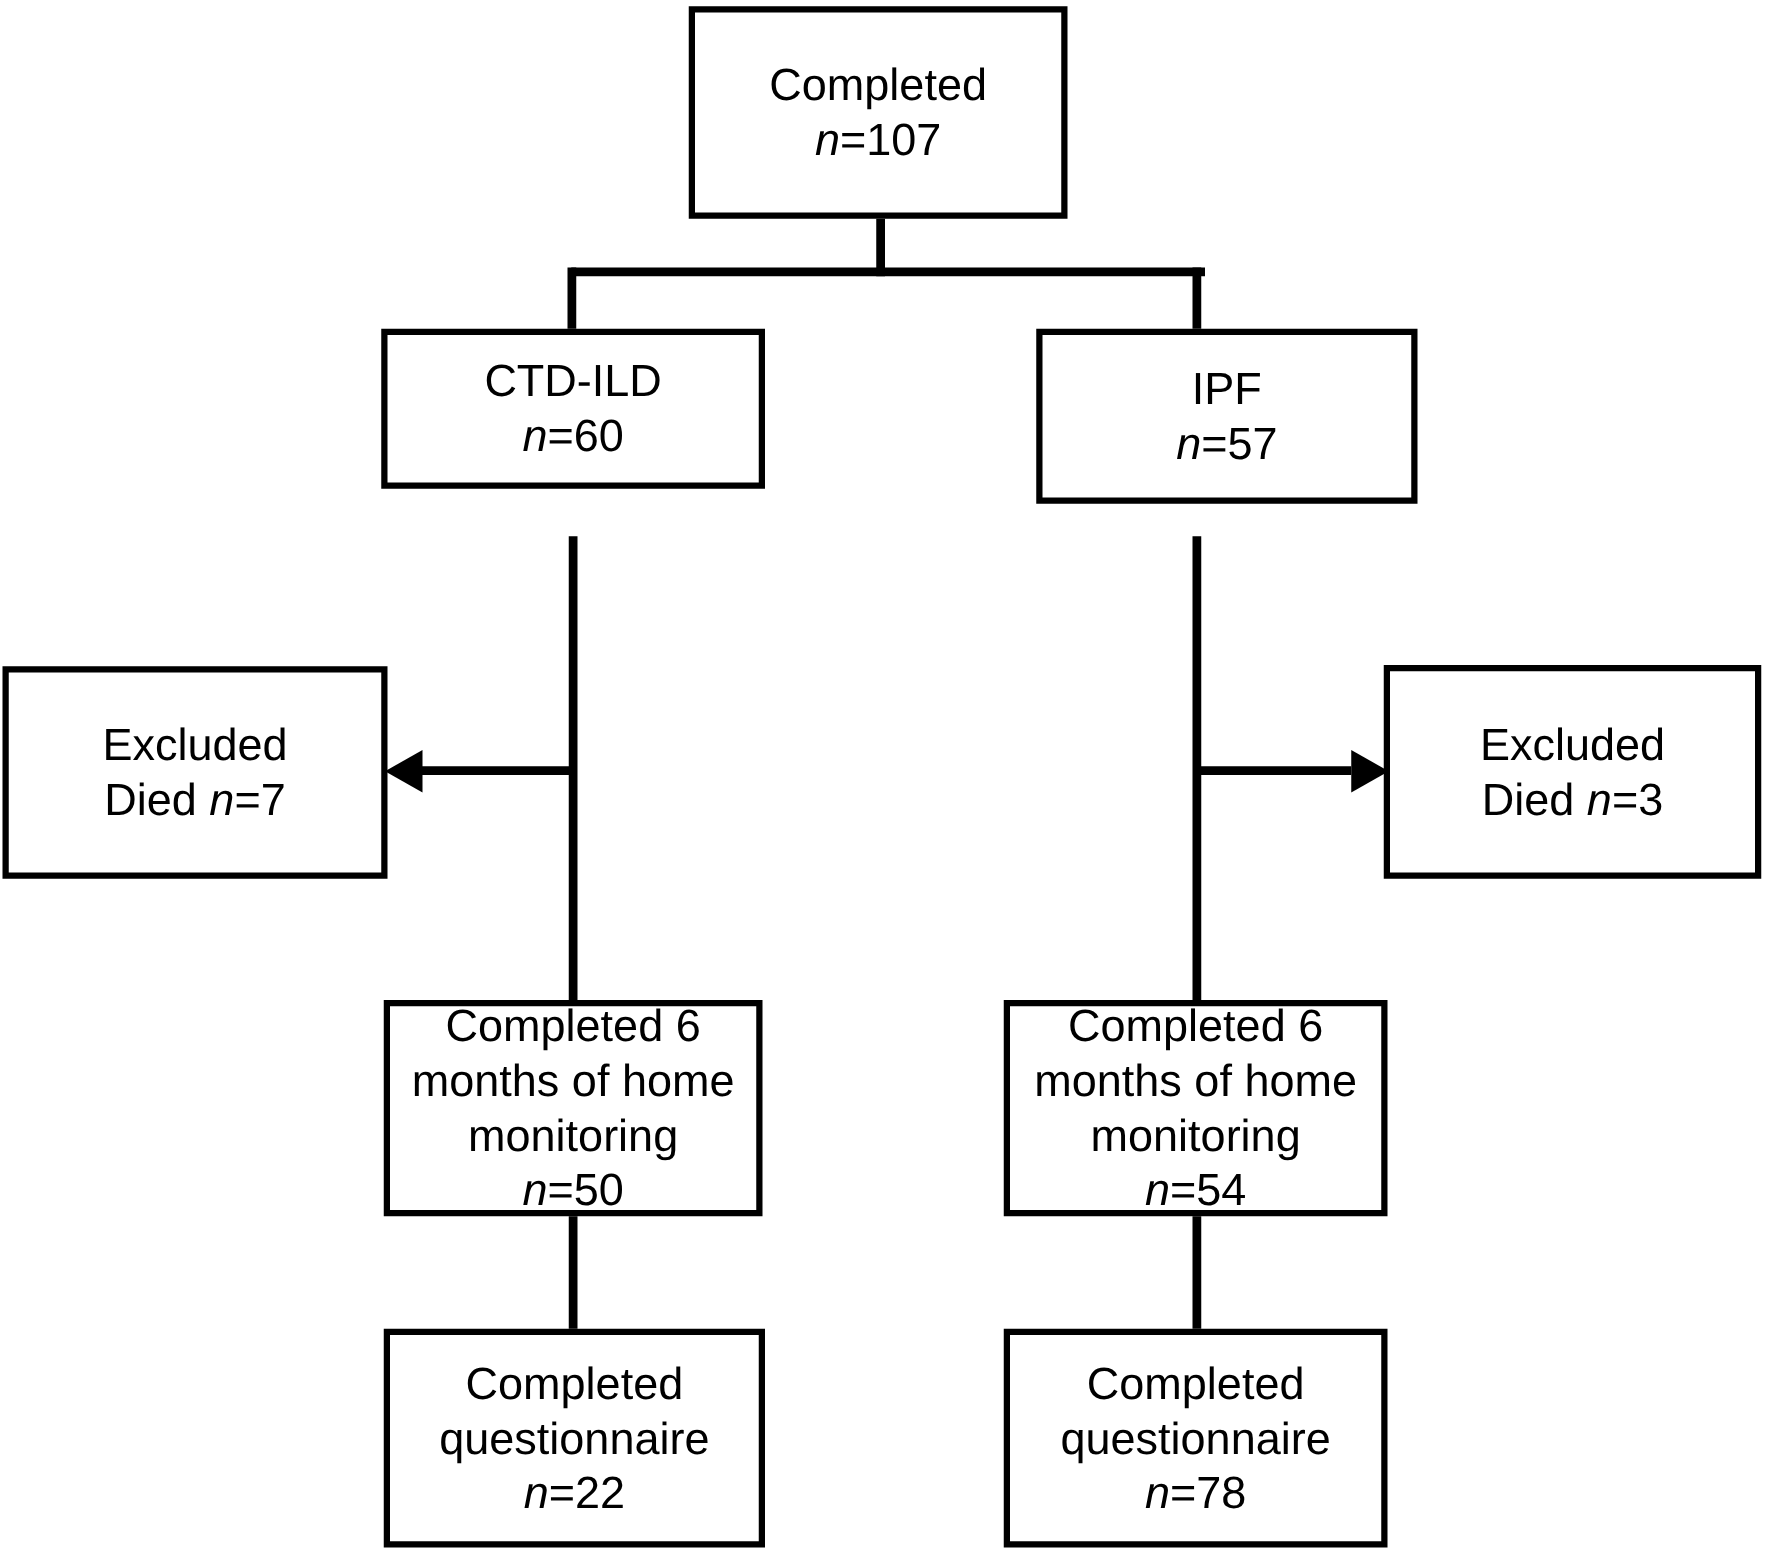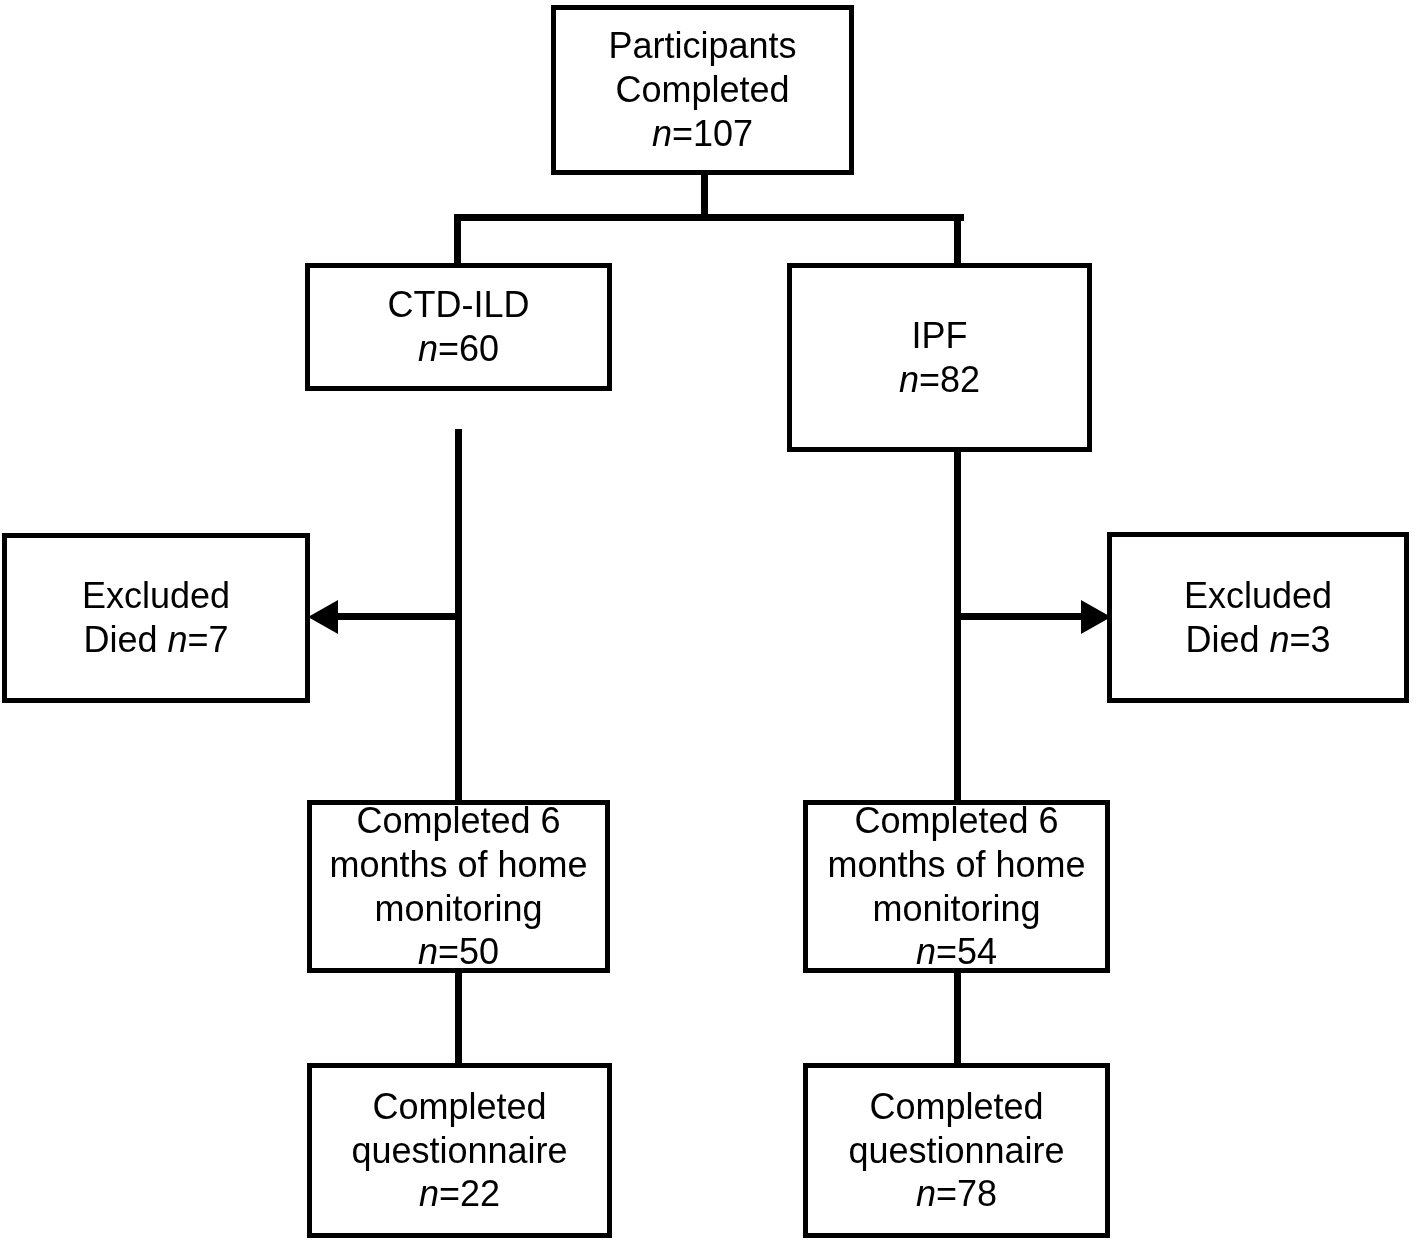--- a/index.html
+++ b/index.html
@@ -65,21 +65,21 @@
   }
   .arrow-right {
     border-top: 17px solid transparent;
     border-bottom: 17px solid transparent;
     border-left: 30px solid #000000;
   }
 
   
   #node-recruited   { left: 551px;  top: 5px;    width: 303px; height: 170px; }
   #node-ctdild      { left: 305px;  top: 263px;  width: 307px; height: 128px; }
-  #node-ipf         { left: 787px;  top: 263px;  width: 305px; height: 189px; }
+  #node-ipf         { left: 829px;  top: 263px;  width: 305px; height: 140px; }
   #node-excluded-left  { left: 2px;    top: 533px;  width: 308px; height: 170px; }
   #node-excluded-right { left: 1107px; top: 532px;  width: 302px; height: 171px; }
   #node-monitor-left   { left: 307px;  top: 800px;  width: 303px; height: 173px; }
   #node-monitor-right  { left: 803px;  top: 800px;  width: 307px; height: 173px; }
   #node-quest-left     { left: 307px;  top: 1063px; width: 305px; height: 175px; }
   #node-quest-right    { left: 803px;  top: 1063px; width: 307px; height: 175px; }
 
   
   #conn-recruited-stem   { left: 701px; top: 173px; height: 48px; }
   #conn-split-bar        { left: 457px; top: 214px; width: 507px; }
@@ -114,33 +114,32 @@
   <div class="conn hline" id="conn-excl-left-bar"></div>
   <div class="arrowhead arrow-left" id="arrow-excl-left"></div>
 
   <div class="conn hline" id="conn-excl-right-bar"></div>
   <div class="arrowhead arrow-right" id="arrow-excl-right"></div>
 
   <div class="conn vline" id="conn-left-lower"></div>
   <div class="conn vline" id="conn-right-lower"></div>
 
   <div class="node" id="node-recruited">
-    <span class="line">Participants</span>
     <span class="line">Completed</span>
     <span class="nval"><i class="nvar">n</i><span>=107</span></span>
   </div>
 
   <div class="node" id="node-ctdild">
     <span class="line">CTD-ILD</span>
     <span class="nval"><i class="nvar">n</i><span>=60</span></span>
   </div>
 
   <div class="node" id="node-ipf">
     <span class="line">IPF</span>
-    <span class="nval"><i class="nvar">n</i><span>=82</span></span>
+    <span class="nval"><i class="nvar">n</i><span>=57</span></span>
   </div>
 
   <div class="node" id="node-excluded-left">
     <span class="line">Excluded</span>
     <span class="nval"><span>Died </span><i class="nvar">n</i><span>=7</span></span>
   </div>
 
   <div class="node" id="node-excluded-right">
     <span class="line">Excluded</span>
     <span class="nval"><span>Died </span><i class="nvar">n</i><span>=3</span></span>

